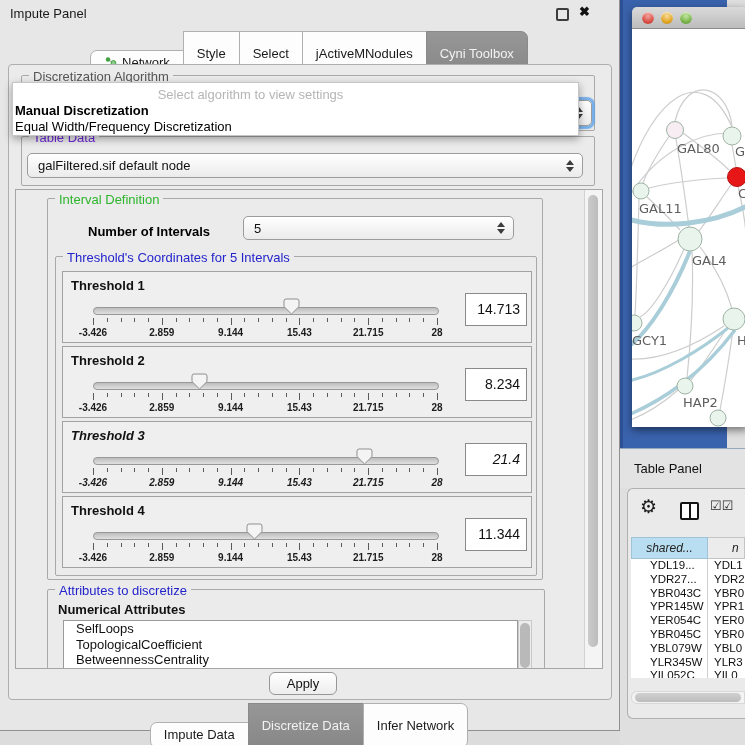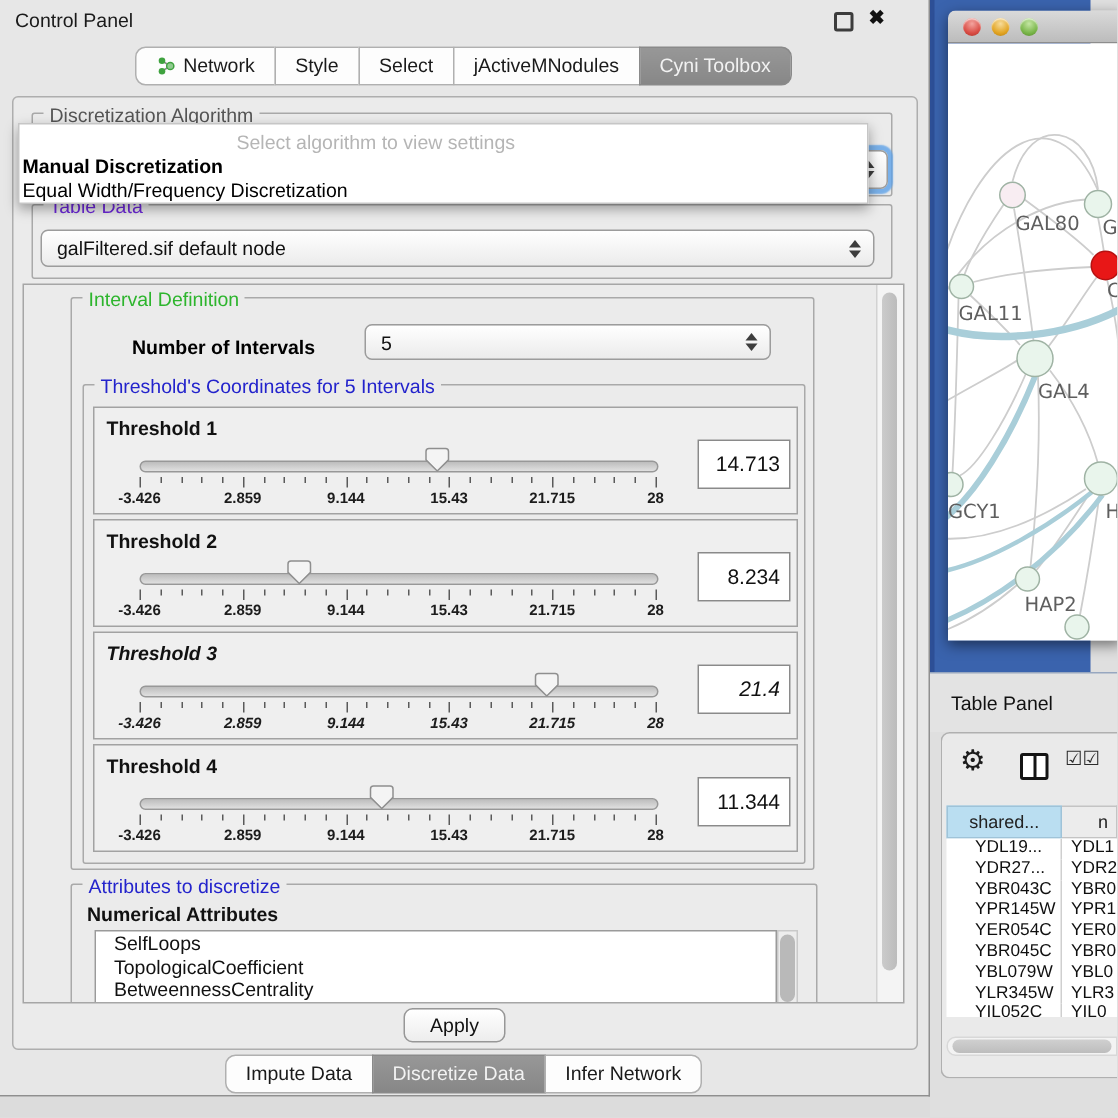--- a/index.html
+++ b/index.html
@@ -10,21 +10,21 @@
     border-right:1px solid #8f8f8f;border-bottom:1px solid #8f8f8f;box-sizing:border-box;}
   .titlebar{position:absolute;left:0;top:0;right:0;height:26px;display:flex;align-items:center;}
   .titlebar .title{font-size:13px;color:#1a1a1a;padding-left:10px;}
   .float-icon{position:absolute;left:556px;top:8px;width:9px;height:9px;border:2px solid #3c3c3c;border-radius:2px;}
   .close-icon{position:absolute;left:579px;top:4px;font-size:13px;font-weight:bold;color:#111;}
   .tabbar{position:absolute;left:0;right:0;display:flex;justify-content:center;}
   .tabbar.top{top:31px;}
   .tabbar.bottom{top:703px;}
   .tab{font-size:13px;color:#1a1a1a;background:#fdfdfd;border:1px solid #b0b0b0;margin-left:-1px;
        padding:4px 13px 5px 13px;display:flex;align-items:center;gap:5px;white-space:nowrap;}
-  .tab:first-child{border-radius:7px 0 0 7px;}
+  .tab:first-child{border-radius:7px 0 0 7px;margin-top:19px;}
   .tab:last-child{border-radius:0 7px 7px 0;}
   .tab.sel{background:linear-gradient(#979797,#878787);color:#f2f2f2;border-color:#8a8a8a;}
   .tabicon{display:block;}
   
   .main-panel{position:absolute;left:8px;top:64px;width:604px;height:636px;background:#ebebeb;
     border:1px solid #aeaeae;border-radius:4px;box-sizing:border-box;}
   .group{position:absolute;border:1px solid #a9a9a9;border-radius:2px;box-sizing:border-box;}
   .group-label{position:absolute;top:-7px;left:7px;background:#ebebeb;padding:0 4px;font-size:13px;color:#6d28d9;white-space:nowrap;}
   .group-label.green{color:#2db52d;}
   .group-label.blue{color:#2323cc;}
@@ -87,39 +87,39 @@
   .light.green{background:radial-gradient(circle at 50% 32%,#c4e6a3,#78b548 62%,#55842c);}
   .canvas{height:398px;background:#fff;overflow:hidden;}
   .tp-header{position:absolute;left:0;top:448px;width:125px;height:40px;background:#e3e3e3;display:flex;align-items:center;
              font-size:13px;color:#111;padding-left:14px;box-sizing:border-box;border-top:1px solid #97a7c0;}
   .tp-panel{position:absolute;left:7px;top:488px;width:118px;height:231px;background:#eaeaea;border:1px solid #b0b0b0;
             border-right:none;border-radius:6px 0 0 6px;box-sizing:border-box;}
   .gear{position:absolute;left:12px;top:6px;font-size:19px;color:#1c1c1c;}
   .cols-icon{position:absolute;left:52px;top:13px;width:15px;height:14px;border:2px solid #141414;border-radius:2px;background:#fff;}
   .cols-icon div{position:absolute;left:50%;top:0;bottom:0;width:2px;margin-left:-1px;background:#141414;}
   .checks{position:absolute;left:82px;top:9px;font-size:13px;color:#2b2b2b;letter-spacing:0px;}
-  .tp-headrow{position:absolute;left:3px;top:48px;right:0;height:22px;display:flex;}
+  .tp-headrow{position:absolute;left:3px;top:48px;right:0;height:22px;display:flex;font-style:italic;}
   .th{font-size:12px;color:#222;display:flex;align-items:center;box-sizing:border-box;}
   .th.c1{width:77px;background:#badef1;border:1px solid #9fc3d8;justify-content:center;}
   .th.c2{flex:1;background:#ececec;border:1px solid #c4c4c4;border-left:none;padding-left:24px;}
   .tp-rows{position:absolute;left:3px;top:70px;right:0;height:119px;background:#fff;overflow:hidden;}
   .tp-row{display:flex;height:13.8px;line-height:13.8px;font-size:11.5px;color:#0f0f0f;}
   .tp-row .c1{width:77px;padding-left:19px;border-right:1px solid #cfcfcf;box-sizing:border-box;white-space:nowrap;overflow:hidden;}
   .tp-row .c2{flex:1;padding-left:6px;white-space:nowrap;overflow:hidden;}
   .hscroll{position:absolute;left:3px;right:0;top:202px;height:13px;background:#f3f3f3;border:1px solid #d8d8d8;border-radius:6px 0 0 6px;box-sizing:border-box;}
   .hthumb{position:absolute;left:3px;right:3px;top:1px;height:9px;border-radius:5px;background:linear-gradient(#d0d0d0,#bdbdbd);}
 </style>
 </head>
 <body>
 
 <div id="root">
 
   <div class="left-window">
     <div class="titlebar">
-      <span class="title">Control Panel</span>
+      <span class="title">Impute Panel</span>
       <span class="float-icon"></span>
       <span class="close-icon">✖</span>
     </div>
 
     <div class="tabbar top" id="top-tabs">
         <div class="tab">
           <svg class="tabicon" width="13" height="14" viewBox="0 0 13 14">
             <path d="M4,3.5 L9.5,7 L4,10.5" stroke="#8a8a8a" fill="none"></path>
             <circle cx="4" cy="3.5" r="2.2" fill="#3fa23f"></circle>
             <circle cx="4" cy="10.5" r="2.2" fill="#3fa23f"></circle>

